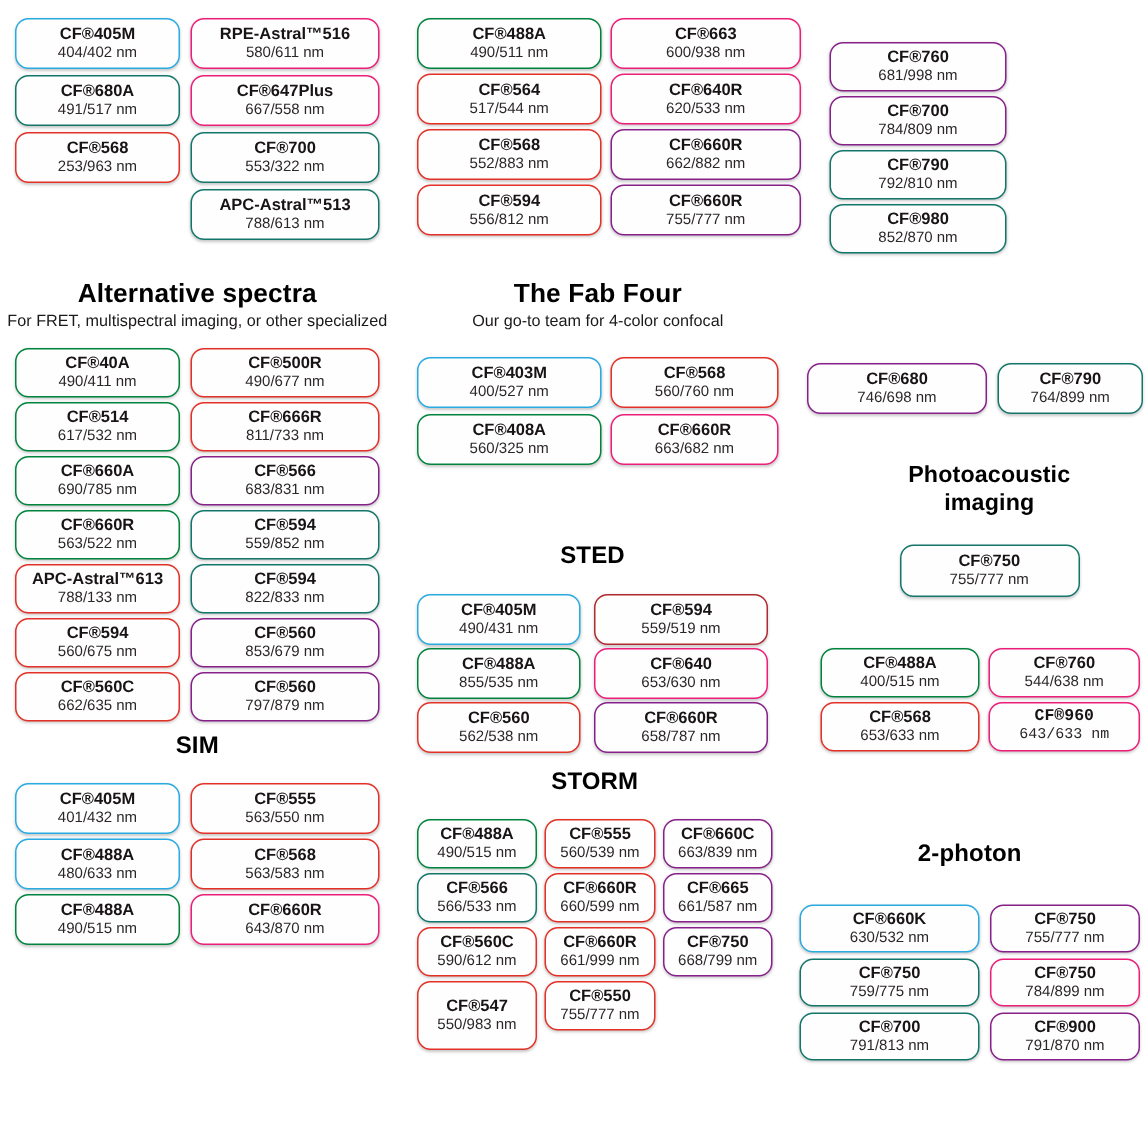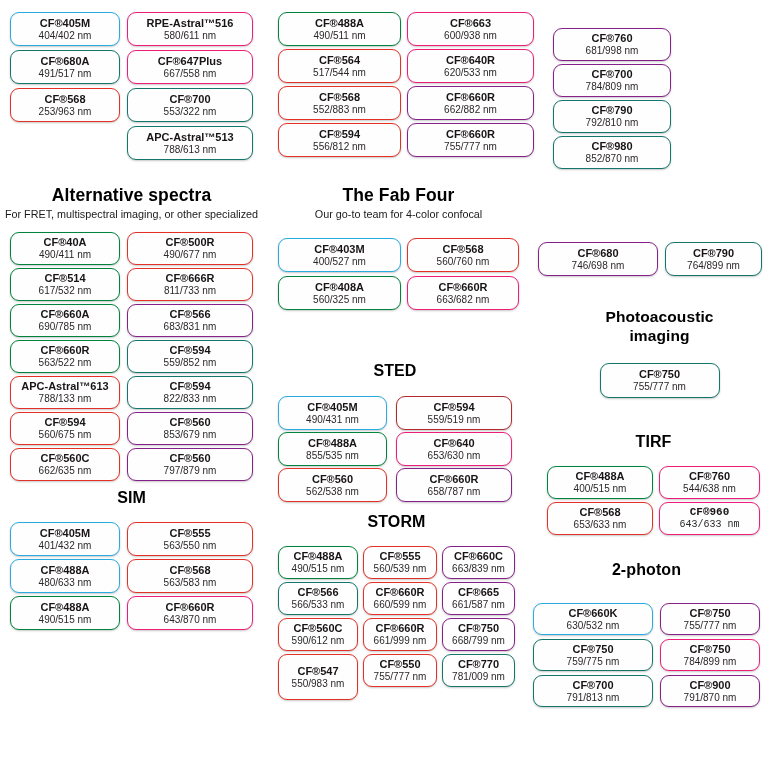--- a/index.html
+++ b/index.html
@@ -306,23 +306,20 @@
       <div class="col" style="width: 120px; row-gap: 0px;">
         <div class="badge" style="height: 35px; border-color: rgb(19, 118, 107);">
           <div class="n">CF®750</div>
           <div class="v">755/777 nm</div>
         </div>
       </div>
     </div>
 </div>
 
 <div class="section" data-section="tirf">
-  <div class="sec-head" style="height:34px">
-    <div class="sec-title t16">TIRF</div>
-  </div>
   <div class="cols" style="column-gap: 6px;">
       <div class="col" style="width: 106px; row-gap: 3px;">
         <div class="badge" style="height: 33px; border-color: rgb(0, 132, 61);">
           <div class="n">CF®488A</div>
           <div class="v">400/515 nm</div>
         </div>
         <div class="badge" style="height: 33px; border-color: rgb(227, 49, 39);">
           <div class="n">CF®568</div>
           <div class="v">653/633 nm</div>
         </div>
@@ -423,24 +420,20 @@
           <div class="v">663/839 nm</div>
         </div>
         <div class="badge" style="height: 33px; border-color: rgb(135, 33, 138);">
           <div class="n">CF®665</div>
           <div class="v">661/587 nm</div>
         </div>
         <div class="badge" style="height: 33px; border-color: rgb(135, 33, 138);">
           <div class="n">CF®750</div>
           <div class="v">668/799 nm</div>
         </div>
-        <div class="badge" style="height: 33px; border-color: rgb(19, 118, 107);">
-          <div class="n">CF®770</div>
-          <div class="v">781/009 nm</div>
-        </div>
       </div>
     </div>
 </div>
 
 <div class="section" data-section="twophoton">
   <div class="sec-head" style="height:43px">
     <div class="sec-title t16">2-photon</div>
   </div>
   <div class="cols" style="column-gap: 7px;">
       <div class="col" style="width: 120px; row-gap: 4px;">

